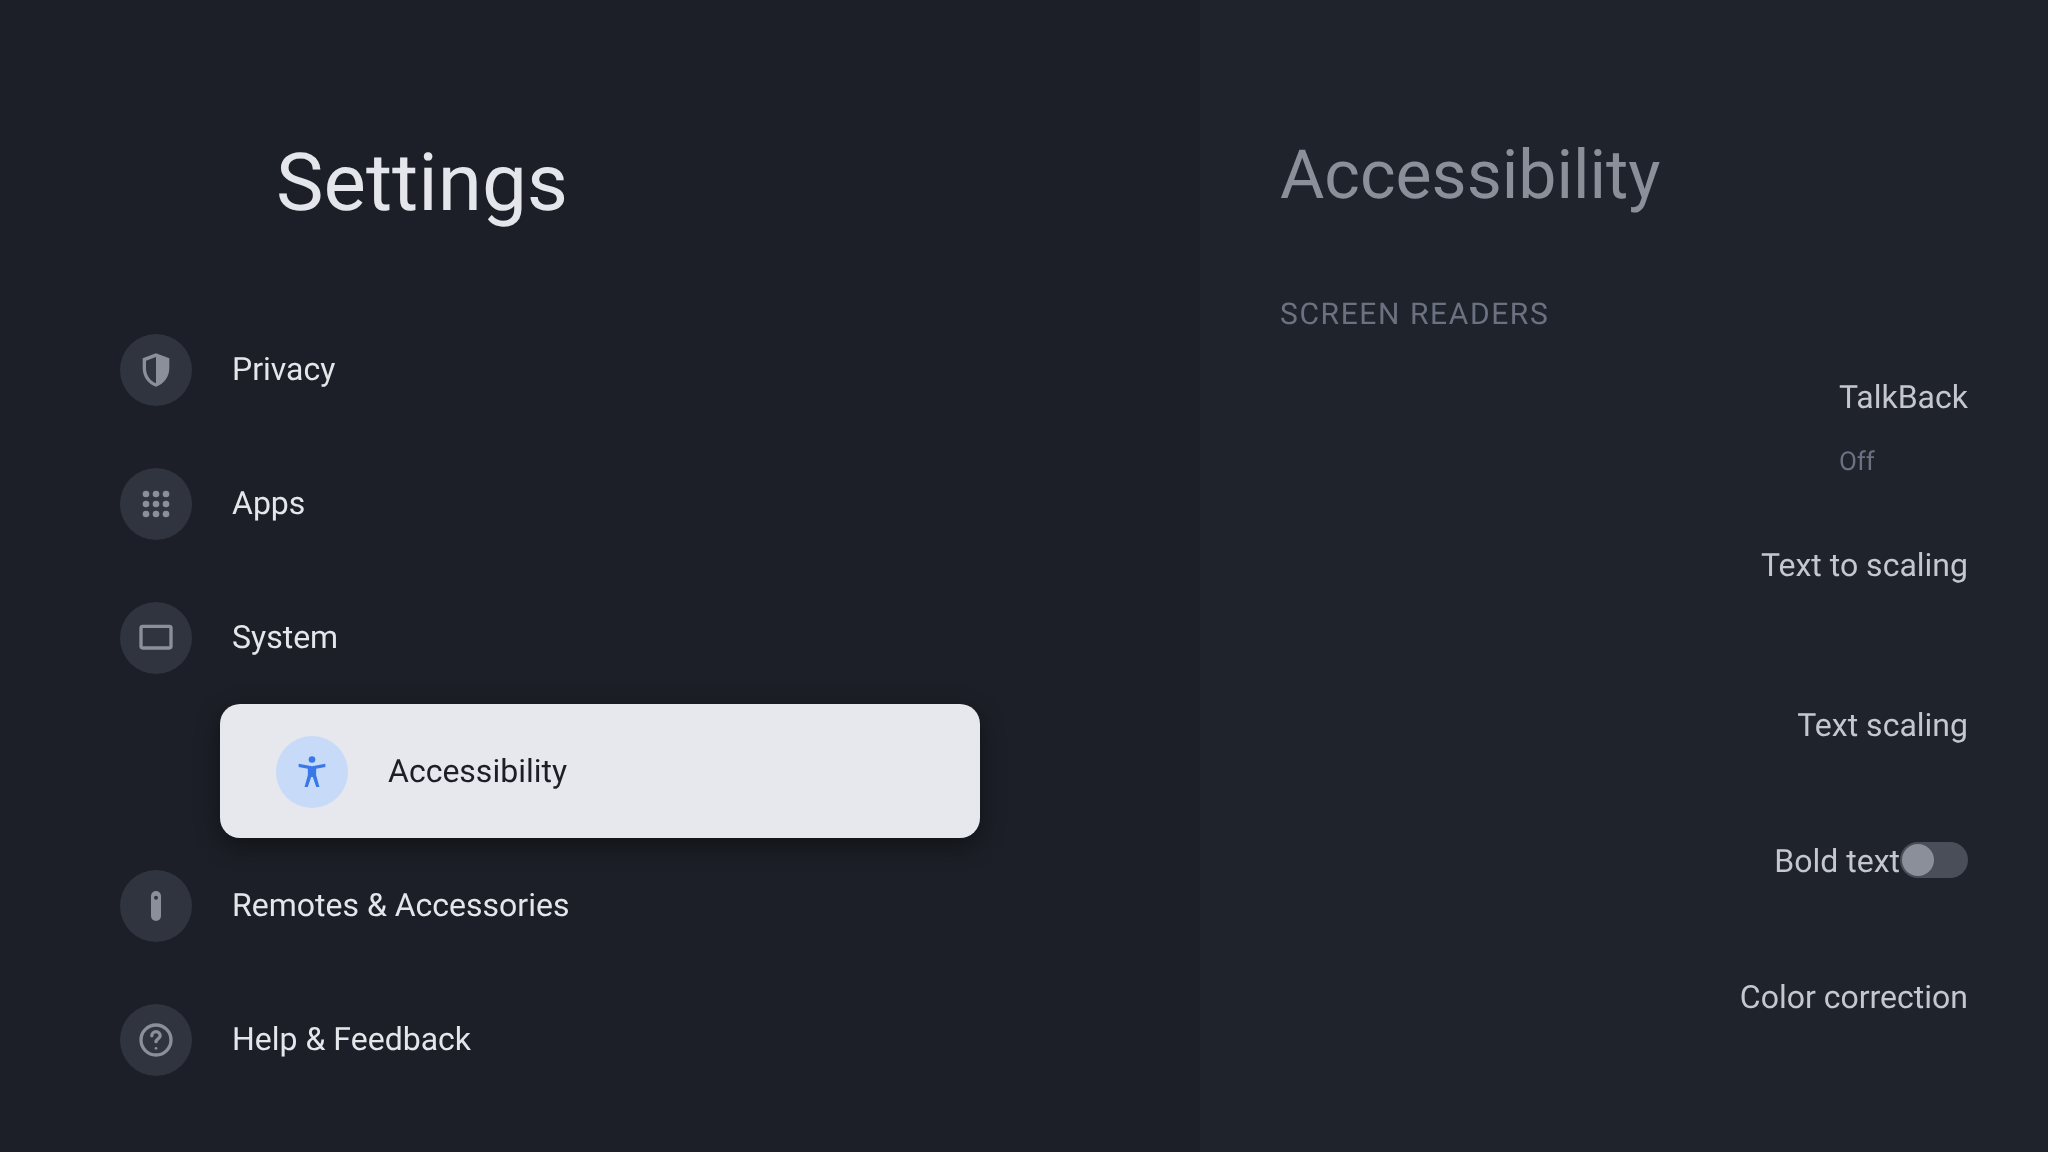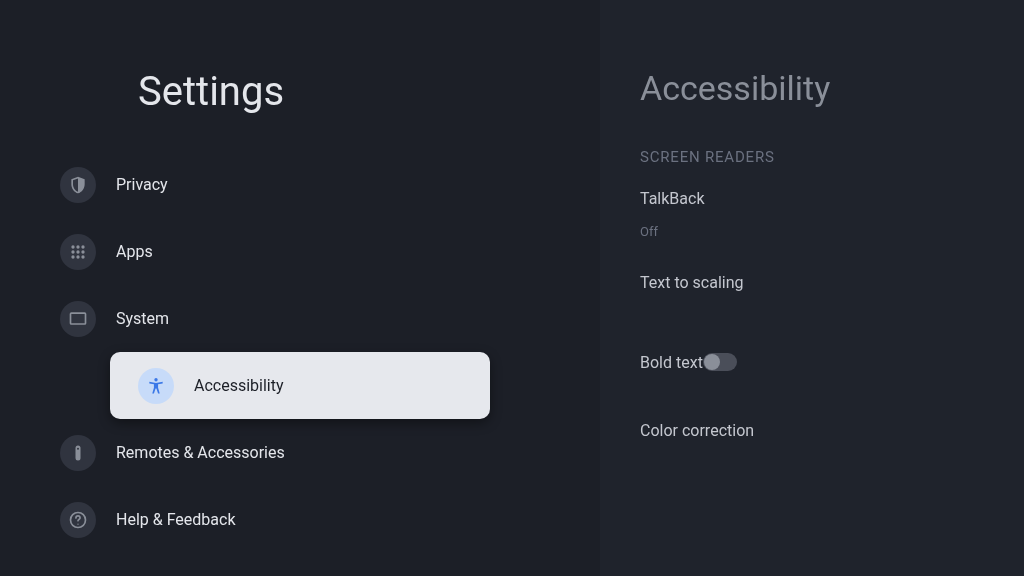--- a/index.html
+++ b/index.html
@@ -79,21 +79,21 @@
 .section-header {
   font-size: 15px;
   letter-spacing: 0.8px;
   color: #6b7180;
   text-transform: uppercase;
   margin-bottom: 22px;
 }
 .setting-row {
   display: flex;
   align-items: center;
-  justify-content: flex-start;
+  justify-content: flex-end;
   min-height: 52px;
   margin-bottom: 16px;
   cursor: pointer;
 }
 .setting-text { display: flex; flex-direction: column; }
 .setting-label {
   font-size: 16px;
   color: #c4c7cf;
 }
 .setting-sub {
@@ -208,20 +208,25 @@
   </div>
   <div class="setting-row">
     <div class="setting-text">
       <span class="setting-label">Text to scaling</span>
     </div>
   </div>
 
   <div class="section-gap"></div>
   <div class="setting-row">
     <div class="setting-text">
+      <span class="setting-label">Text scaling</span>
+    </div>
+  </div>
+  <div class="setting-row">
+    <div class="setting-text">
       <span class="setting-label">Bold text</span>
     </div>
     <div class="toggle"></div>
   </div>
   <div class="setting-row">
     <div class="setting-text">
       <span class="setting-label">Color correction</span>
     </div>
   </div>
 

